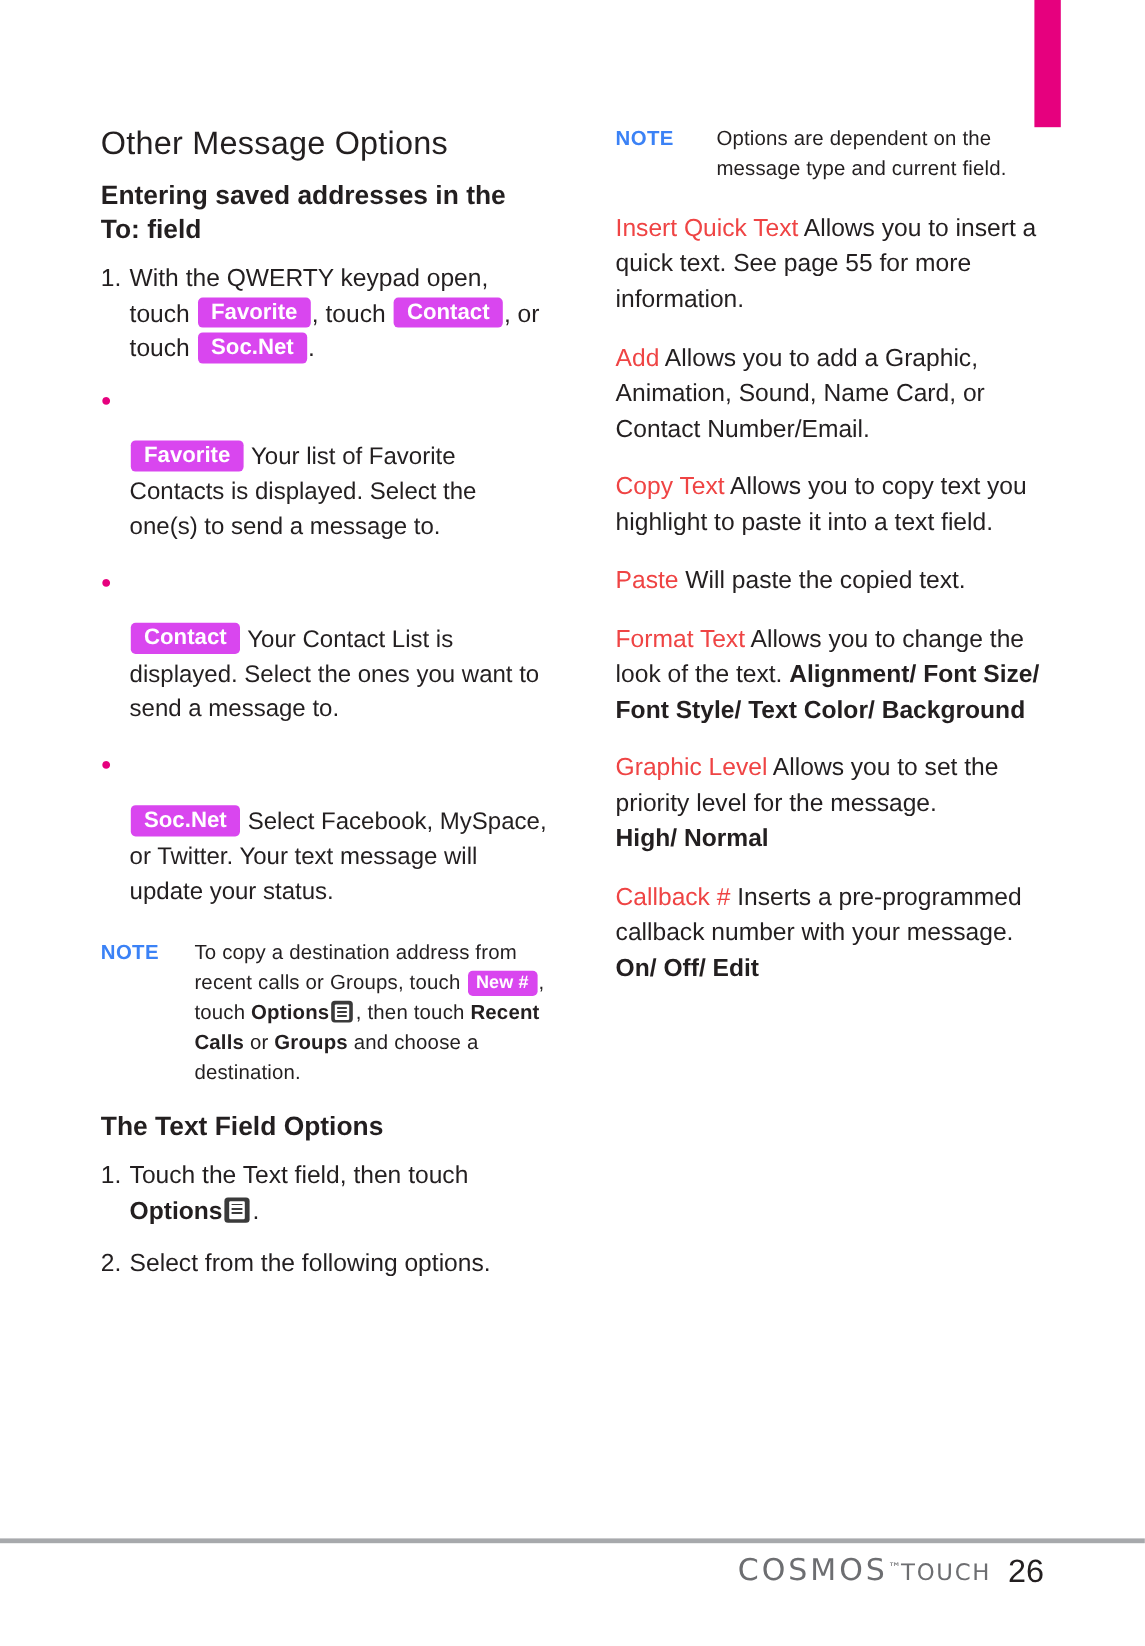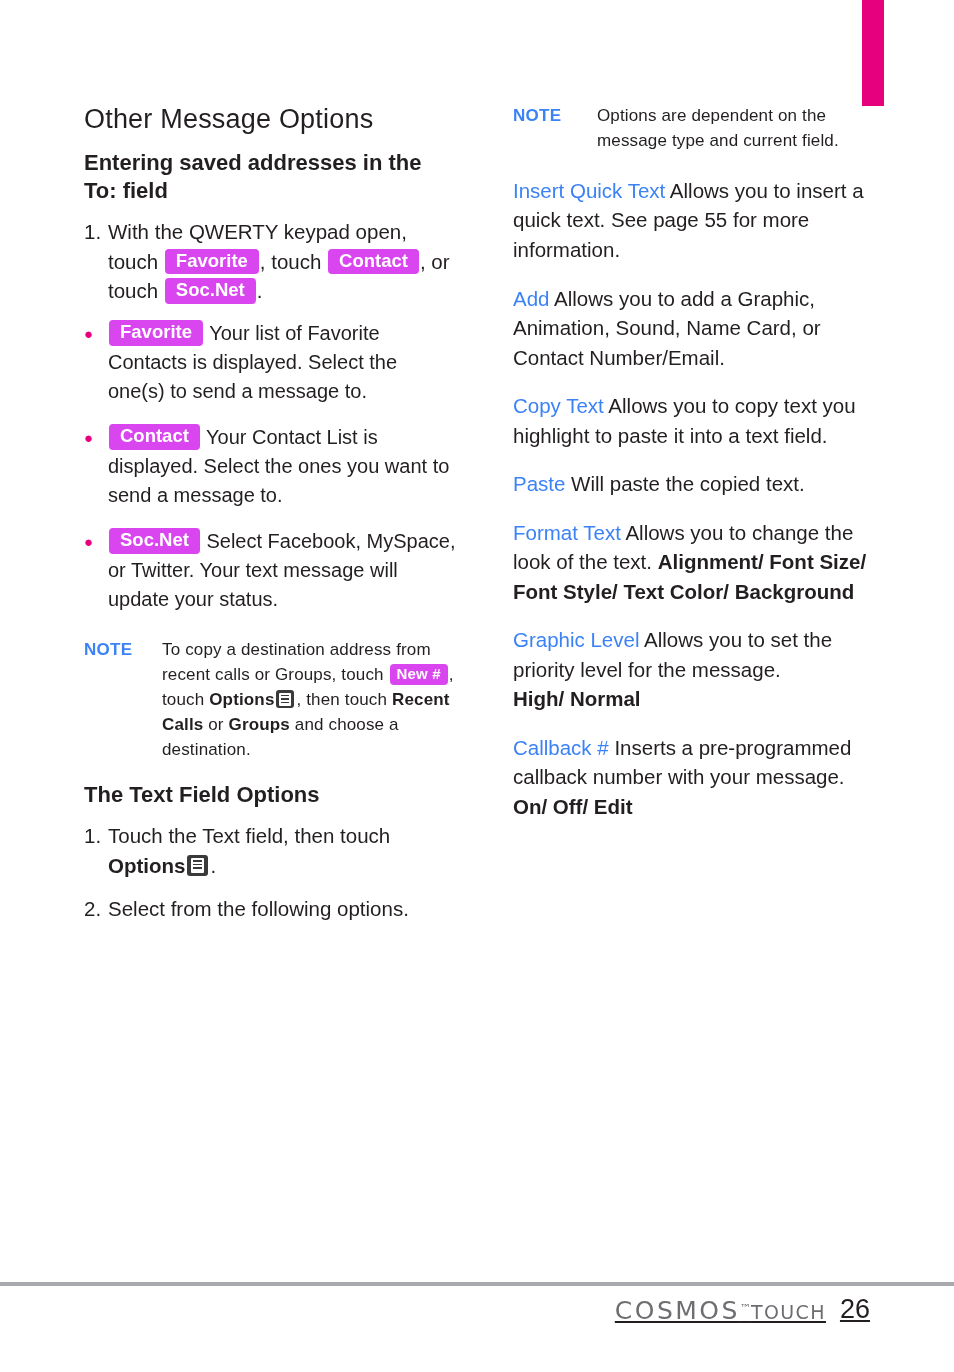--- a/index.html
+++ b/index.html
@@ -70,21 +70,21 @@
     font-size: 20px;
     line-height: 1.45;
     margin-bottom: 17px;
   }
   .bullet-item .dot {
     flex: 0 0 24px;
     font-size: 15px;
     line-height: 1.95;
     color: #e6007e;
   }
-  .bullet-item .body { flex: 1; }
+  .bullet-item .body { flex: 1; margin-top: 48px; }
 
   
   .key {
     display: inline-block;
     background: #d946ef;
     color: #ffffff;
     border-radius: 4px;
     padding: 1px 11px 3px 11px;
     font-size: 18.5px;
     line-height: 1.18;
@@ -156,43 +156,42 @@
   .note.right-note .note-label { flex: 0 0 84px; }
   b.tight { font-weight: bold; }
 
   
   .opt {
     font-size: 20.5px;
     line-height: 1.44;
     margin-bottom: 19px;
   }
   .opt .oname {
-    color: #3b82f6;
+    color: #ef4444;
   }
   .opt .vals {
     font-weight: bold;
   }
 
   
   .footer-rule {
     position: absolute;
     left: 0;
     right: 0;
     top: 1282px;
     height: 4px;
     background: #a7a9ac;
   }
   .footer {
     position: absolute;
     top: 1294px;
     right: 84px;
     display: flex;
-    align-items: flex-end;
+    align-items: flex-start;
     gap: 14px;
-    text-decoration: underline;
   }
   .brand {
     font-size: 25px;
     letter-spacing: 2.5px;
     color: #6d6e71;
     font-family: "DejaVu Sans", sans-serif;
     font-weight: 500;
   }
   .brand .tm {
     font-size: 11px;

